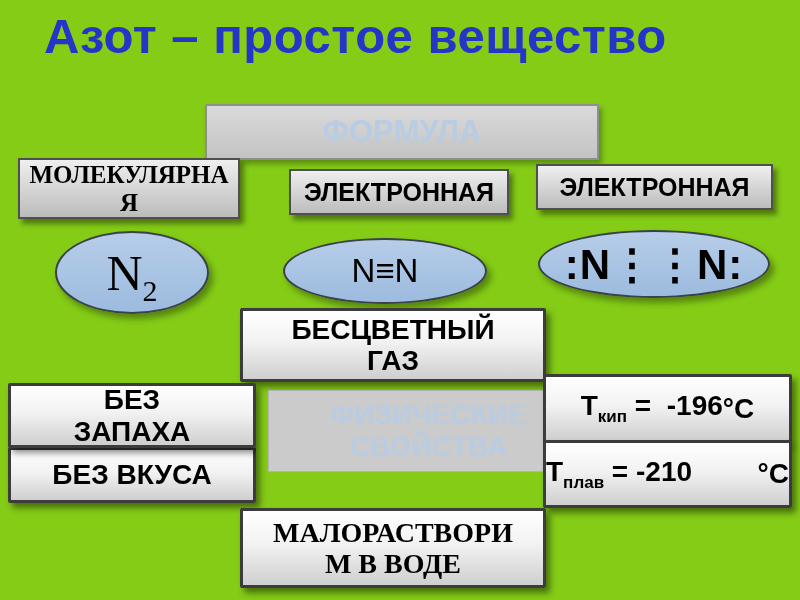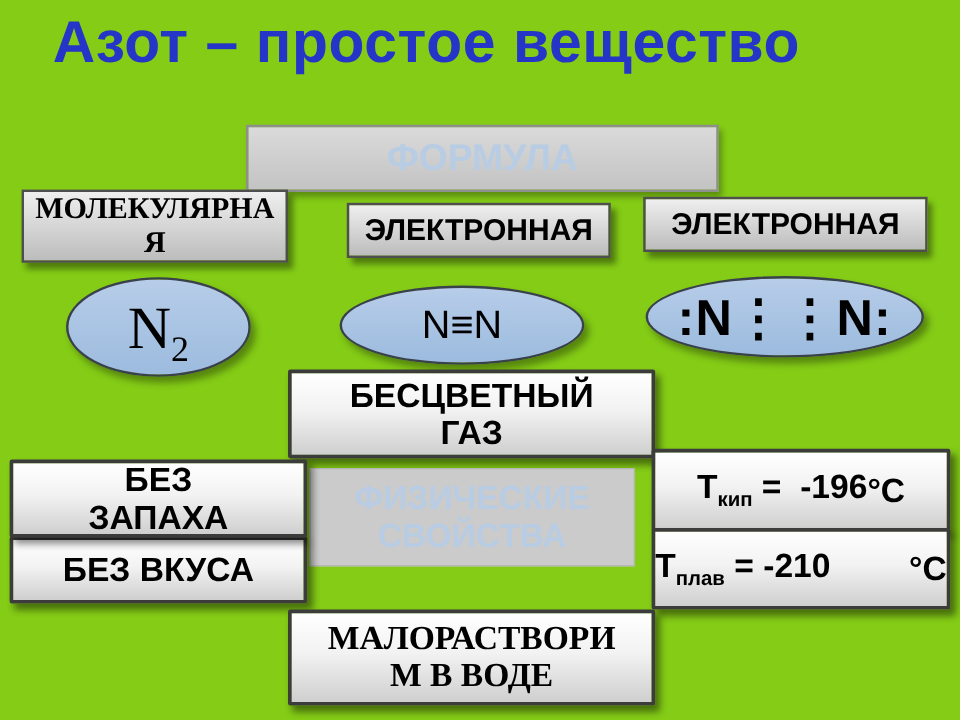--- a/index.html
+++ b/index.html
@@ -97,21 +97,21 @@
 
   <div class="abs ellipse" style="left:538px; top:230px; width:228px; height:64px;">
     <span class="elecformula">:N⋮⋮N:</span>
   </div>
 
   <div class="abs pill" style="left:240px; top:308px; width:300px; height:68px;">
     <span class="pre">БЕСЦВЕТНЫЙ
 ГАЗ</span>
   </div>
 
-  <div class="abs phys-box" style="left:258px; top:390px; width:269px; height:80px;">
+  <div class="abs phys-box" style="left:268px; top:390px; width:269px; height:80px;padding-left:25px;">
     <span class="pre">ФИЗИЧЕСКИЕ
 СВОЙСТВА</span>
   </div>
 
   <div class="abs pill" style="left:8px; top:447px; width:242px; height:50px;">
     <span class="pre">БЕЗ ВКУСА</span>
   </div>
 
   <div class="abs pill" style="left:8px; top:383px; width:242px; height:59px;">
     <span class="pre">БЕЗ

